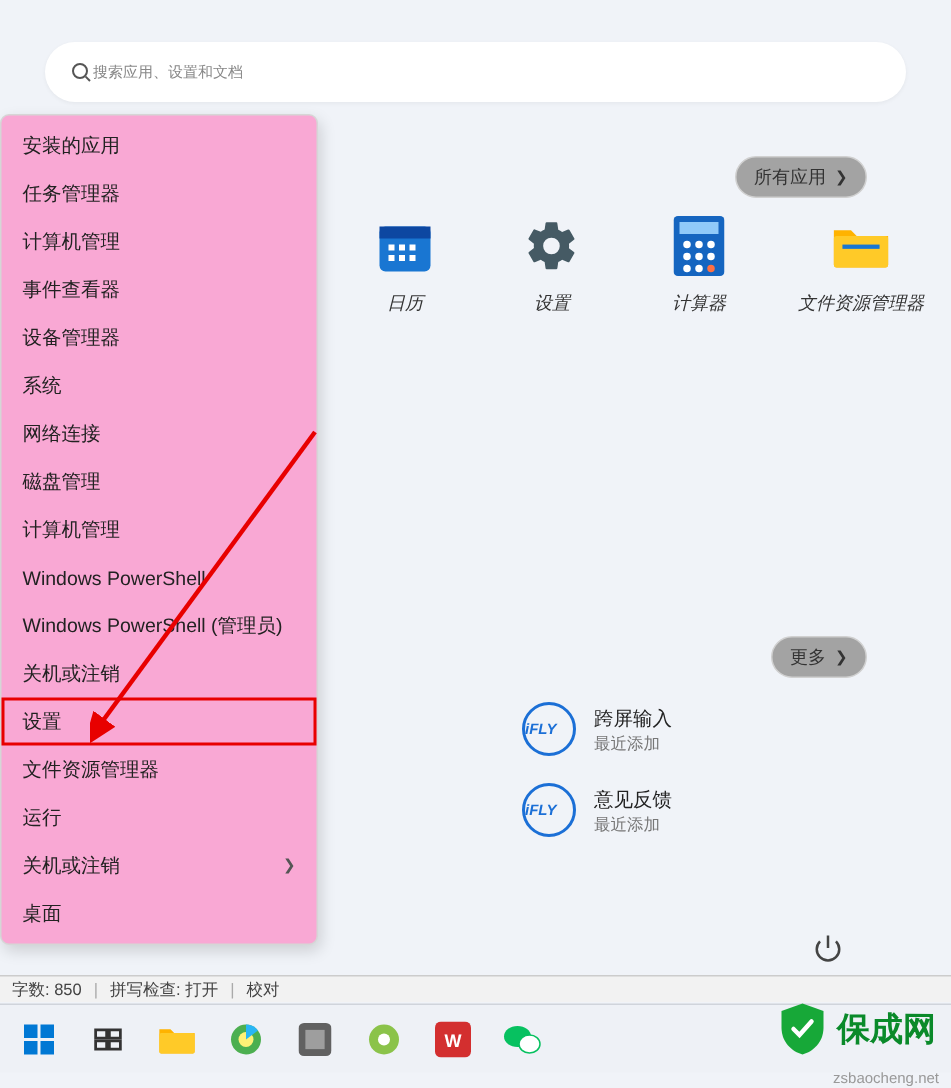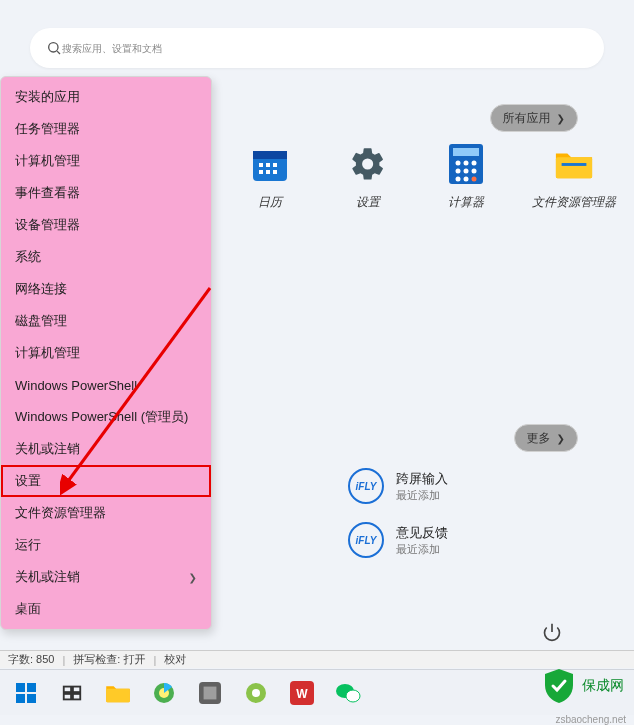--- a/index.html
+++ b/index.html
@@ -20,36 +20,36 @@
   .apps-row { position: absolute; top: 144px; left: 240px; right: 20px; display: flex; gap: 38px; }
   .app { display: flex; flex-direction: column; align-items: center; width: 80px; }
   .app .icon-box { width: 40px; height: 40px; display: flex; align-items: center; justify-content: center; }
   .app .label { font-size: 12px; color: #333; margin-top: 10px; white-space: nowrap; font-style: italic; }
 
   .pill { position: absolute; height: 28px; background: #a3a3a3; border: 1px solid #d0d0d0; border-radius: 14px; display: flex; align-items: center; padding: 0 12px; font-size: 12px; color: #333; gap: 6px; }
   .pill-all { top: 104px; right: 56px; }
   .pill-more { top: 424px; right: 56px; }
 
   .recom-item { position: absolute; left: 348px; display: flex; align-items: center; gap: 12px; }
-  .recom-item .circ { width: 36px; height: 36px; border: 2px solid #1b6fd6; border-radius: 50%; display: flex; align-items: center; justify-content: center; color: #1b6fd6; font-size: 10px; font-style: italic; font-weight: bold; }
+  .recom-item .circ { width: 36px; height: 36px; border: 2px solid #1b6fd6; border-radius: 50%; display: flex; align-items: center; justify-content: flex-start; color: #1b6fd6; font-size: 10px; font-style: italic; font-weight: bold; }
   .recom-item .txt .t1 { font-size: 13px; color: #222; }
   .recom-item .txt .t2 { font-size: 11px; color: #777; }
 
   .power-btn { position: absolute; right: 66px; top: 616px; width: 32px; height: 32px; border-radius: 50%; display: flex; align-items: center; justify-content: center; }
 
   .statusbar { position: absolute; left: 0; right: 0; top: 650px; height: 18px; background: #f2f2f2; font-size: 11px; color: #444; display: flex; align-items: center; padding: 0 8px; gap: 8px; border-top: 1px solid #ccc; }
   .statusbar .sep { color: #aaa; }
 
   .taskbar { position: absolute; left: 0; right: 0; bottom: 10px; height: 46px; background: #eef1f6; border-top: 1px solid #d0d4db; display: flex; align-items: center; padding: 0 6px; gap: 6px; }
   .taskbar .titem { width: 40px; height: 38px; display: flex; align-items: center; justify-content: center; border-radius: 4px; }
 
   .watermark { position: absolute; right: 8px; bottom: 0; font-size: 10px; color: #999; }
   .brand { position: absolute; right: 10px; bottom: 20px; display: flex; align-items: center; gap: 6px; }
   .brand .shield { width: 34px; height: 38px; }
-  .brand .btxt { font-size: 14px; font-weight: normal; color: #0a8a2a; }
+  .brand .btxt { font-size: 22px; font-weight: bold; color: #0a8a2a; }
 </style>
 </head>
 <body>
 
 <div class="search-wrap">
   <svg width="16" height="16" viewBox="0 0 24 24" fill="none" stroke="#555" stroke-width="2">
       <circle cx="11" cy="11" r="7"></circle>
       <line x1="21" y1="21" x2="16.65" y2="16.65"></line>
     </svg>
   <input placeholder="搜索应用、设置和文档" style="">

